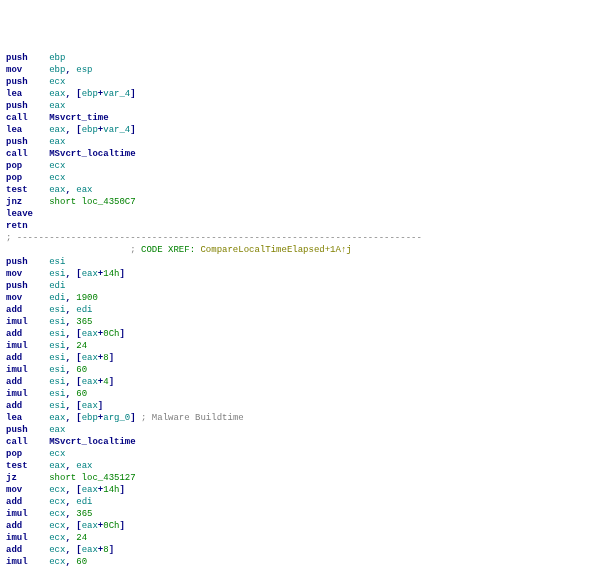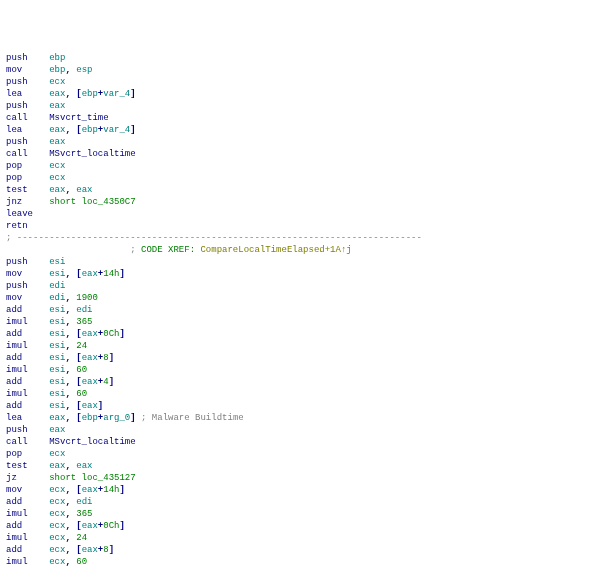--- a/index.html
+++ b/index.html
@@ -1,22 +1,22 @@
 <!DOCTYPE html>
 <html><head>
 <meta charset="utf-8">
 <style>
 html,body{margin:0;padding:0;background:#fff;font-family:"Courier New",monospace;font-size:9px;line-height:12px;white-space:pre}
 .wrap{padding:4px 6px}
-.mn{color:#000080;font-weight:normal}
+.mn{color:#000080;font-weight:bold}
 .op{color:#000080;font-weight:bold}
 .reg{color:#008080}
 .num{color:#008000}
 .var{color:#008080}
-.fn{color:#000080;font-weight:normal}
+.fn{color:#000080;font-weight:bold}
 .cm{color:#808080}
 .xref-kw{color:#008000;font-weight:normal}
 .xref-t{color:#808000}
 .sep{color:#808080}
 </style>
 </head>
 <body>
 
 
 <div class="wrap"><div><span class="mn">push</span><span>    </span><span class="reg">ebp</span></div><div><span class="mn">mov</span><span>     </span><span class="reg">ebp</span><span class="op">, </span><span class="reg">esp</span></div><div><span class="mn">push</span><span>    </span><span class="reg">ecx</span></div><div><span class="mn">lea</span><span>     </span><span class="reg">eax</span><span class="op">, [</span><span class="reg">ebp</span><span class="op">+</span><span class="var">var_4</span><span class="op">]</span></div><div><span class="mn">push</span><span>    </span><span class="reg">eax</span></div><div><span class="mn">call</span><span>    </span><span class="fn">Msvcrt_time</span></div><div><span class="mn">lea</span><span>     </span><span class="reg">eax</span><span class="op">, [</span><span class="reg">ebp</span><span class="op">+</span><span class="var">var_4</span><span class="op">]</span></div><div><span class="mn">push</span><span>    </span><span class="reg">eax</span></div><div><span class="mn">call</span><span>    </span><span class="fn">MSvcrt_localtime</span></div><div><span class="mn">pop</span><span>     </span><span class="reg">ecx</span></div><div><span class="mn">pop</span><span>     </span><span class="reg">ecx</span></div><div><span class="mn">test</span><span>    </span><span class="reg">eax</span><span class="op">, </span><span class="reg">eax</span></div><div><span class="mn">jnz</span><span>     </span><span class="num">short loc_4350C7</span></div><div><span class="mn">leave</span></div><div><span class="mn">retn</span></div><div class="sep">; ---------------------------------------------------------------------------</div><div><span></span></div><div><span>                       </span><span class="cm">; </span><span class="xref-kw">CODE XREF: </span><span class="xref-t">CompareLocalTimeElapsed+1A↑j</span></div><div><span class="mn">push</span><span>    </span><span class="reg">esi</span></div><div><span class="mn">mov</span><span>     </span><span class="reg">esi</span><span class="op">, [</span><span class="reg">eax</span><span class="op">+</span><span class="num">14h</span><span class="op">]</span></div><div><span class="mn">push</span><span>    </span><span class="reg">edi</span></div><div><span class="mn">mov</span><span>     </span><span class="reg">edi</span><span class="op">, </span><span class="num">1900</span></div><div><span class="mn">add</span><span>     </span><span class="reg">esi</span><span class="op">, </span><span class="reg">edi</span></div><div><span class="mn">imul</span><span>    </span><span class="reg">esi</span><span class="op">, </span><span class="num">365</span></div><div><span class="mn">add</span><span>     </span><span class="reg">esi</span><span class="op">, [</span><span class="reg">eax</span><span class="op">+</span><span class="num">0Ch</span><span class="op">]</span></div><div><span class="mn">imul</span><span>    </span><span class="reg">esi</span><span class="op">, </span><span class="num">24</span></div><div><span class="mn">add</span><span>     </span><span class="reg">esi</span><span class="op">, [</span><span class="reg">eax</span><span class="op">+</span><span class="num">8</span><span class="op">]</span></div><div><span class="mn">imul</span><span>    </span><span class="reg">esi</span><span class="op">, </span><span class="num">60</span></div><div><span class="mn">add</span><span>     </span><span class="reg">esi</span><span class="op">, [</span><span class="reg">eax</span><span class="op">+</span><span class="num">4</span><span class="op">]</span></div><div><span class="mn">imul</span><span>    </span><span class="reg">esi</span><span class="op">, </span><span class="num">60</span></div><div><span class="mn">add</span><span>     </span><span class="reg">esi</span><span class="op">, [</span><span class="reg">eax</span><span class="op">]</span></div><div><span class="mn">lea</span><span>     </span><span class="reg">eax</span><span class="op">, [</span><span class="reg">ebp</span><span class="op">+</span><span class="var">arg_0</span><span class="op">] </span><span class="cm">; Malware Buildtime</span></div><div><span class="mn">push</span><span>    </span><span class="reg">eax</span></div><div><span class="mn">call</span><span>    </span><span class="fn">MSvcrt_localtime</span></div><div><span class="mn">pop</span><span>     </span><span class="reg">ecx</span></div><div><span class="mn">test</span><span>    </span><span class="reg">eax</span><span class="op">, </span><span class="reg">eax</span></div><div><span class="mn">jz</span><span>      </span><span class="num">short loc_435127</span></div><div><span class="mn">mov</span><span>     </span><span class="reg">ecx</span><span class="op">, [</span><span class="reg">eax</span><span class="op">+</span><span class="num">14h</span><span class="op">]</span></div><div><span class="mn">add</span><span>     </span><span class="reg">ecx</span><span class="op">, </span><span class="reg">edi</span></div><div><span class="mn">imul</span><span>    </span><span class="reg">ecx</span><span class="op">, </span><span class="num">365</span></div><div><span class="mn">add</span><span>     </span><span class="reg">ecx</span><span class="op">, [</span><span class="reg">eax</span><span class="op">+</span><span class="num">0Ch</span><span class="op">]</span></div><div><span class="mn">imul</span><span>    </span><span class="reg">ecx</span><span class="op">, </span><span class="num">24</span></div><div><span class="mn">add</span><span>     </span><span class="reg">ecx</span><span class="op">, [</span><span class="reg">eax</span><span class="op">+</span><span class="num">8</span><span class="op">]</span></div><div><span class="mn">imul</span><span>    </span><span class="reg">ecx</span><span class="op">, </span><span class="num">60</span></div><div><span></span></div></div>

